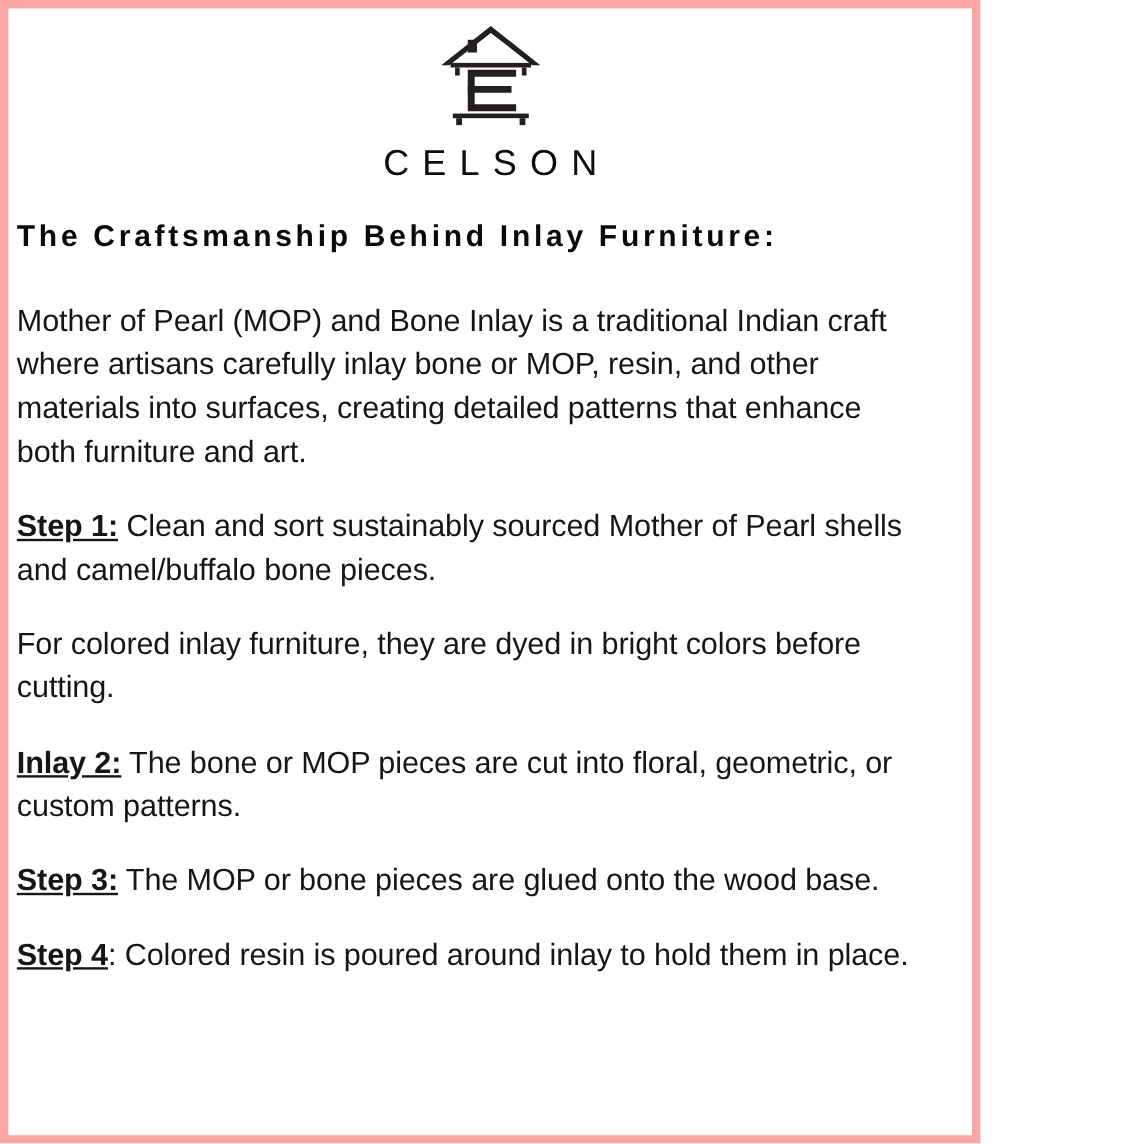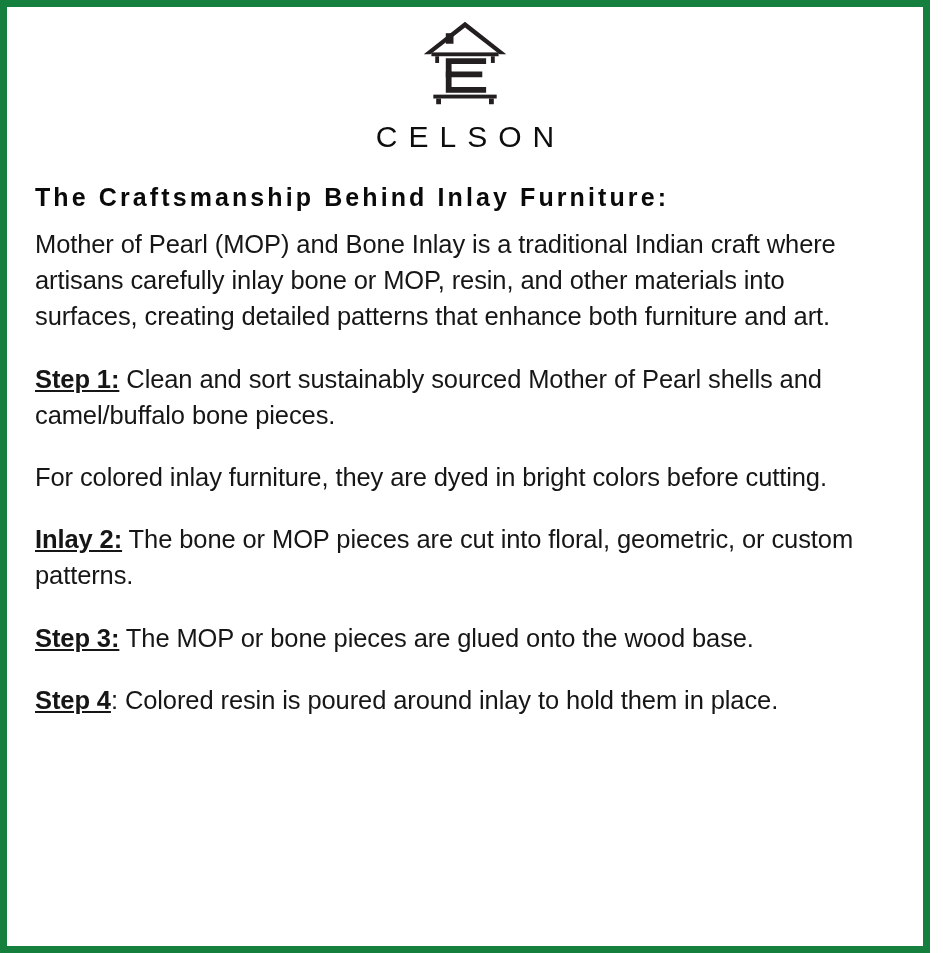--- a/index.html
+++ b/index.html
@@ -7,25 +7,25 @@
     padding: 0;
     background: #ffffff;
   }
   body {
     font-family: "Liberation Sans", sans-serif;
     -webkit-font-smoothing: antialiased;
   }
 
   .poster {
     position: relative;
-    width: 930px;
+    width: 817px;
     height: 953px;
     box-sizing: border-box;
     background: #ffffff;
-    border: 7px solid #15803d;
+    border: 7px solid #fca5a5;
     overflow: hidden;
   }
 
   
   .brand {
     padding-top: 7px;
     text-align: center;
   }
 
   .logo-mark {
@@ -41,21 +41,21 @@
     font-size: 30px;
     font-weight: 400;
     letter-spacing: 11px;
     text-indent: 11px;
     color: #0d0d0d;
     line-height: 1;
   }
 
   
   .content {
-    padding: 0 40px 0 28px;
+    padding: 0 40px 0 7px;
     color: #161616;
   }
 
   .headline {
     margin: 30px 0 0 0;
     font-family: "Liberation Sans", sans-serif;
     font-size: 25px;
     font-weight: 700;
     letter-spacing: 3.1px;
     color: #0a0a0a;
@@ -65,21 +65,21 @@
   .para {
     margin: 0;
     font-family: "Liberation Sans", sans-serif;
     font-size: 25.5px;
     font-weight: 400;
     line-height: 1.42;
     color: #161616;
     letter-spacing: -0.1px;
   }
 
-  .para.intro { margin-top: 14px; }
+  .para.intro { margin-top: 38px; }
   .para.gap    { margin-top: 26px; }
 
   .para b {
     font-weight: 700;
     text-decoration: underline;
   }
 </style>
 </head>
 <body>
 

